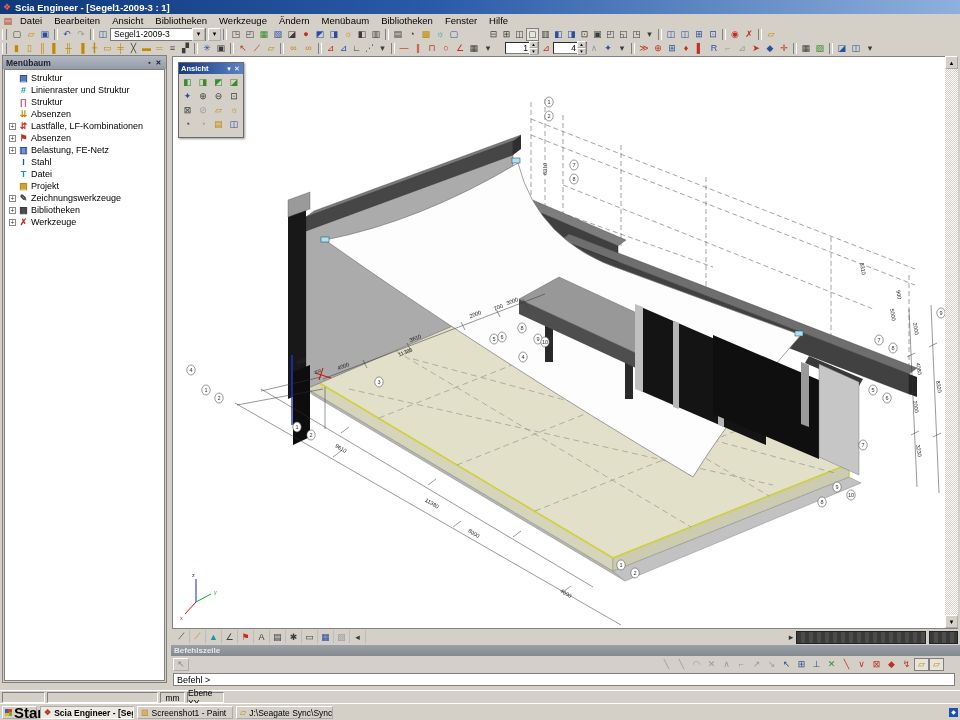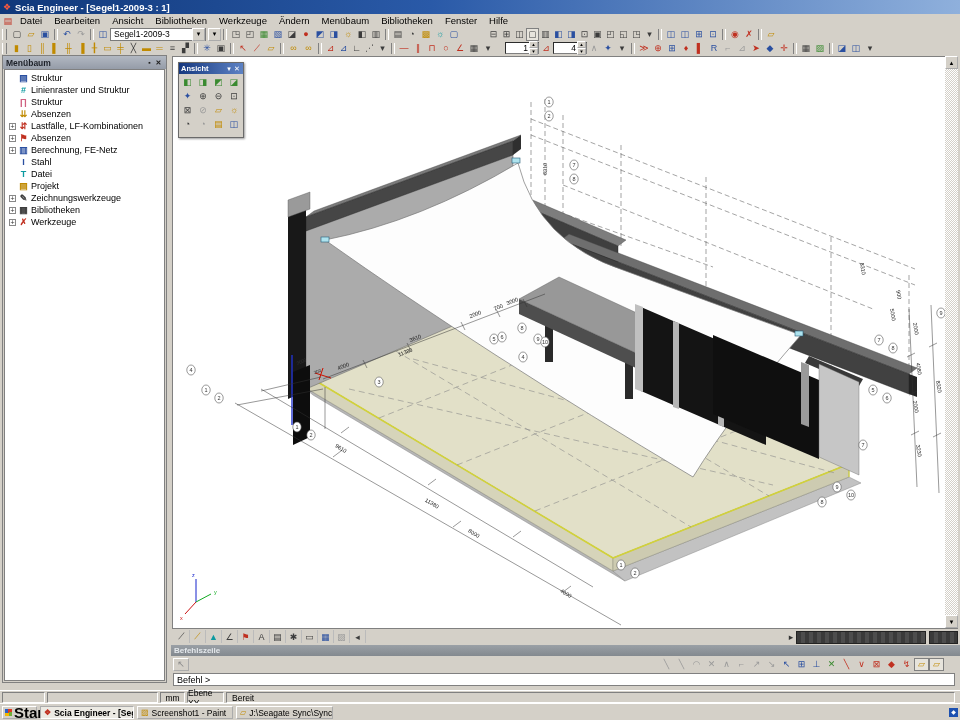--- a/index.html
+++ b/index.html
@@ -343,21 +343,21 @@
 
       <div class="tree-item c-red">
         <span class="exp">+</span>
         <span class="gi">⚑</span>
         <span class="tlabel">Absenzen</span>
       </div>
 
       <div class="tree-item c-blue">
         <span class="exp">+</span>
         <span class="gi">▥</span>
-        <span class="tlabel">Berechnung, FE-Netz</span>
+        <span class="tlabel">Belastung, FE-Netz</span>
       </div>
 
       <div class="tree-item c-blue">
         <span class="exp"></span>
         <span class="gi">I</span>
         <span class="tlabel">Stahl</span>
       </div>
 
       <div class="tree-item c-teal">
         <span class="exp"></span>
@@ -739,21 +739,20 @@
 </div>
 <div class="abs cmdinput">
   <span>Befehl &gt;</span>
 </div>
 
 <div class="abs statusbar">
   <div class="scell" style="left:2px;width:43px"></div>
   <div class="scell" style="left:47px;width:111px"></div>
   <div class="scell" style="left:160px;width:25px">mm</div>
   <div class="scell" style="left:187px;width:37px">Ebene XY</div>
-  <div class="scell" style="left:226px;width:729px;justify-content:flex-start;padding-left:5px">Bereit</div>
 </div>
 
 <div class="abs taskbar">
   <div class="startbtn">
     <span class="flag"></span>
     <span>Start</span>
   </div>
   <div class="task active" style="left:40px;width:94px">
     <span class="ti c-red" style="color:var(--ic)">❖</span>
     <span>Scia Engineer - [Segel...</span>

